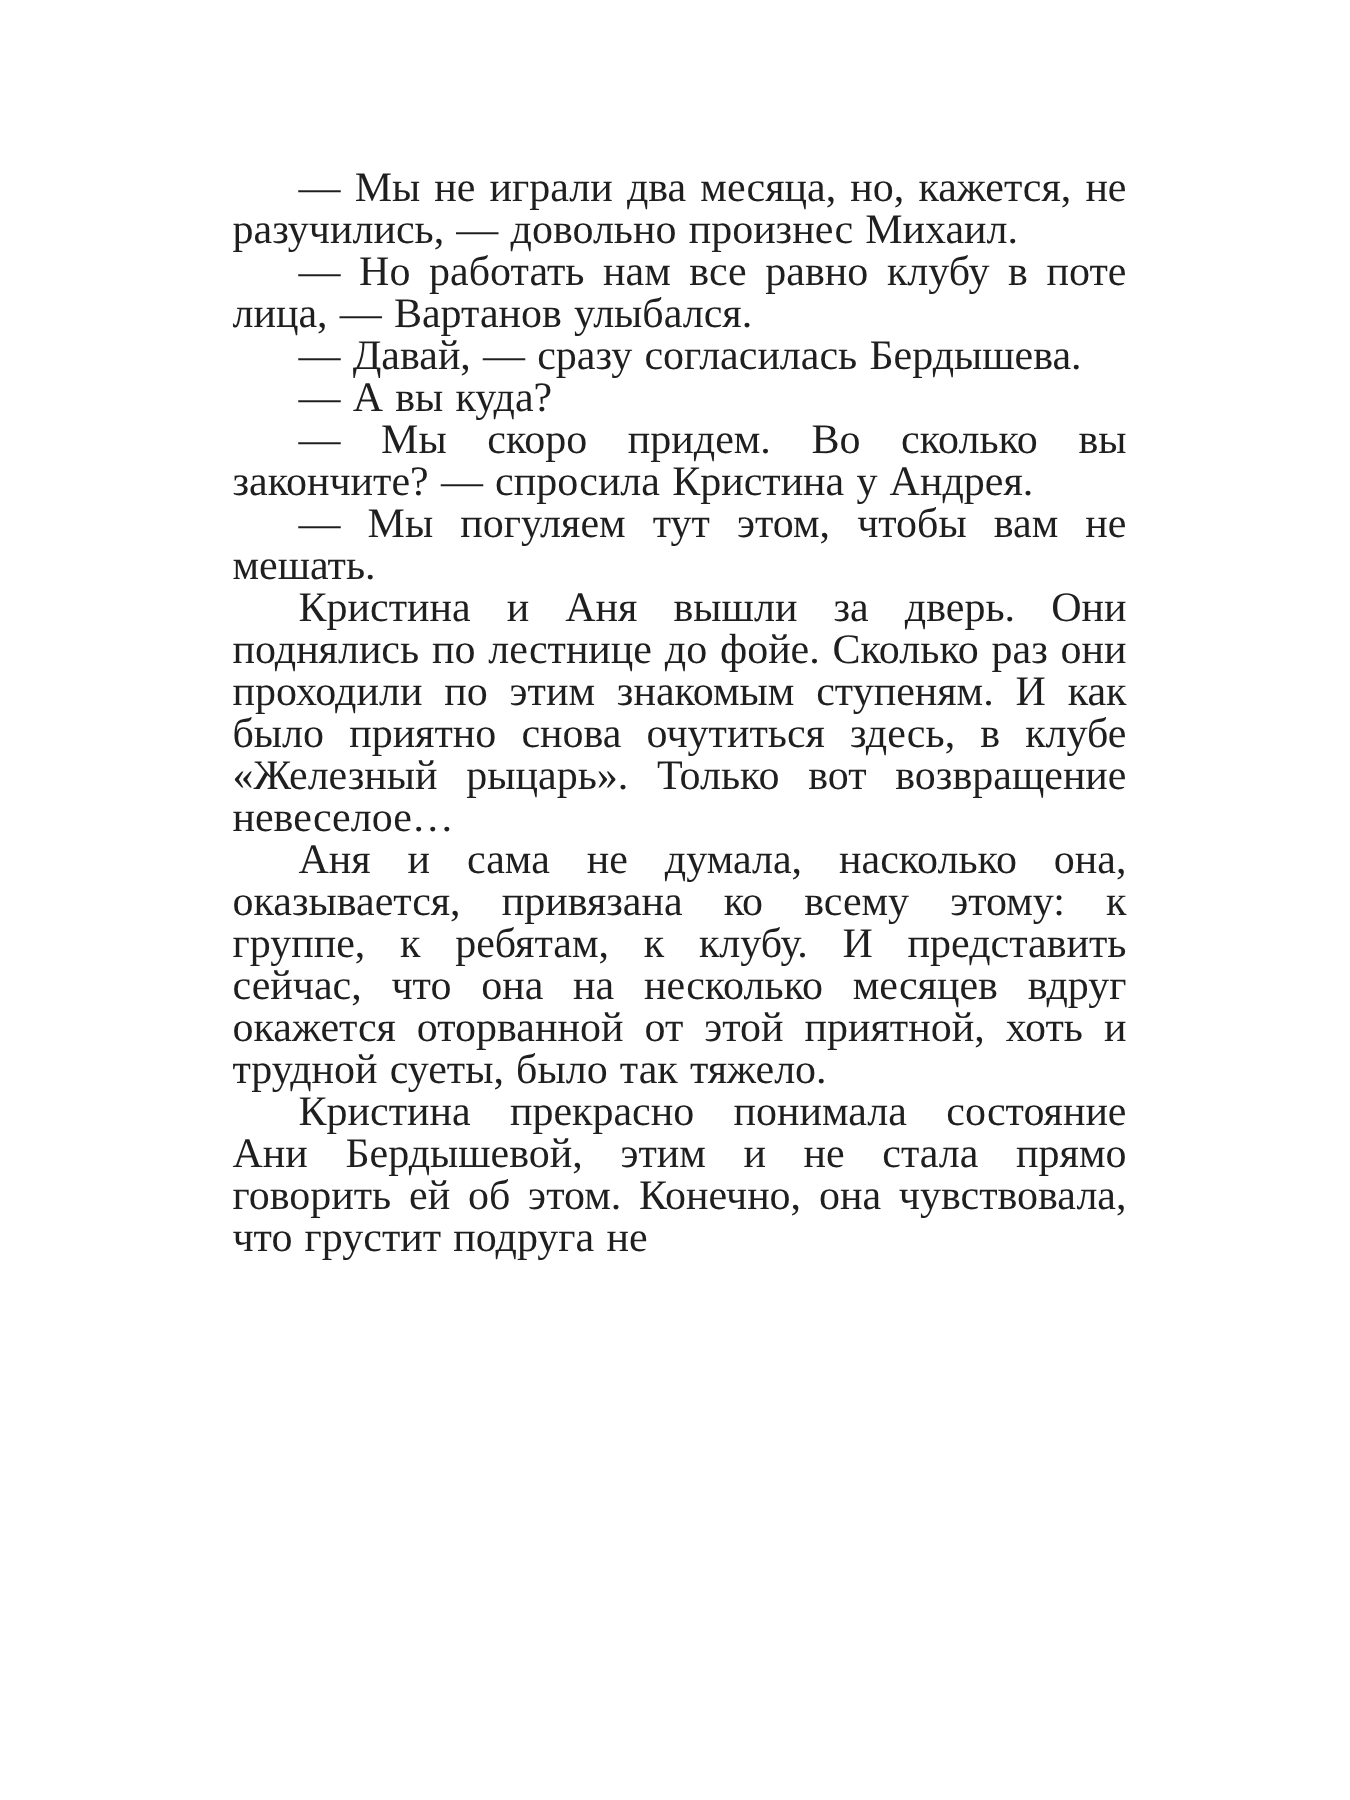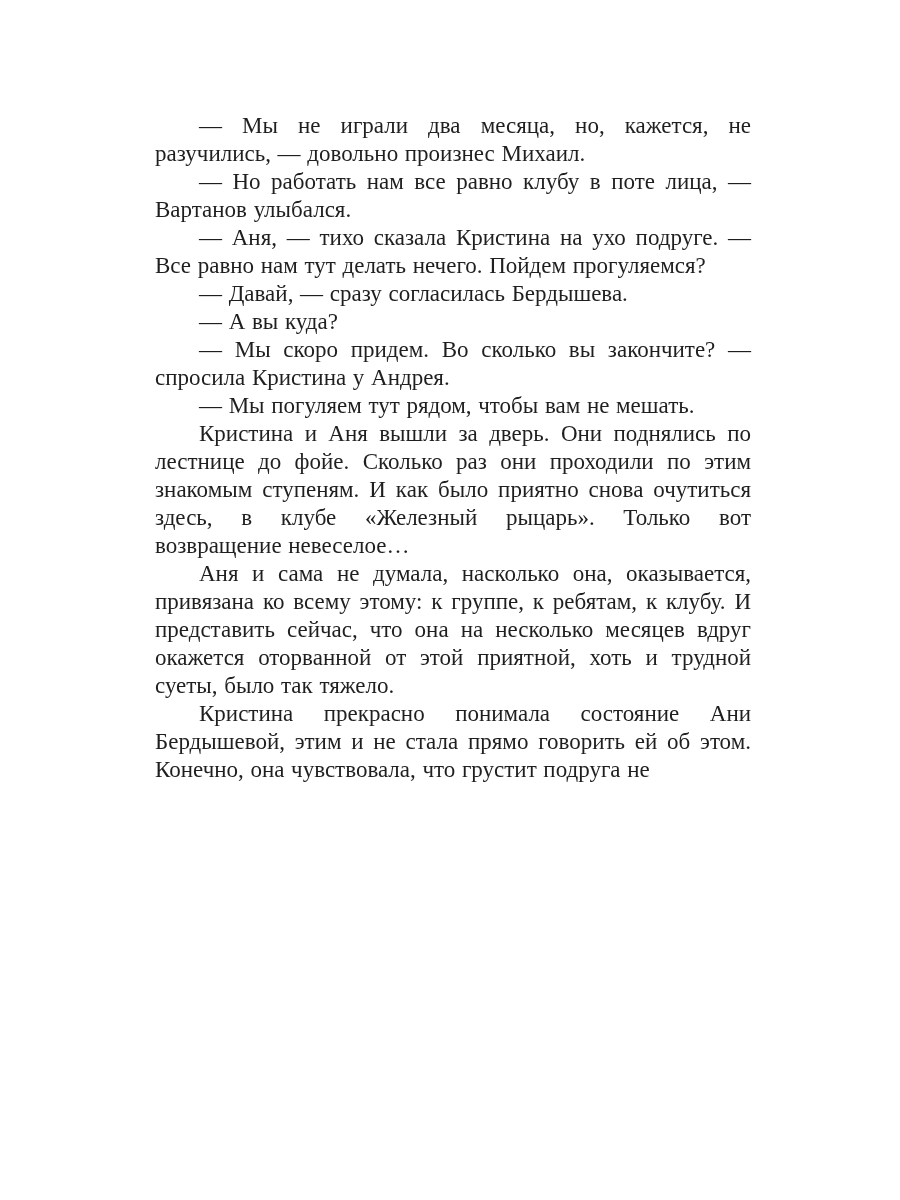--- a/index.html
+++ b/index.html
@@ -19,40 +19,39 @@
     background: var(--page-bg, #ffffff);
     box-sizing: border-box;
   }
   .text-block {
     position: absolute;
     left: 155px;
     top: 112px;
     width: 596px;
     color: var(--page-fg, #1f1f1f);
     font-family: "Liberation Serif", "DejaVu Serif", serif;
-    font-size: 23px;
+    font-size: 28px;
     line-height: 28px;
   }
   .text-block p {
     margin: 0;
     padding: 0;
     text-align: justify;
     text-indent: 44px;
     word-spacing: 0.04em;
   }
 </style>
 </head>
 <body>
 
 <div class="book-page">
   <div class="text-block">
     <p>— Мы не играли два месяца, но, кажется, не разучились, — довольно произнес Михаил.</p>
     <p>— Но работать нам все равно клубу в поте лица, — Вартанов улыбался.</p>
-    <p>— Аня, — тихо сказала Кристина на ухо подруге. — Все равно нам тут делать нечего. Пойдем прогуляемся?</p>
     <p>— Давай, — сразу согласилась Бердышева.</p>
     <p>— А вы куда?</p>
     <p>— Мы скоро придем. Во сколько вы закончите? — спросила Кристина у Андрея.</p>
-    <p>— Мы погуляем тут рядом, чтобы вам не мешать.</p>
+    <p>— Мы погуляем тут этом, чтобы вам не мешать.</p>
     <p>Кристина и Аня вышли за дверь. Они поднялись по лестнице до фойе. Сколько раз они проходили по этим знакомым ступеням. И как было приятно снова очутиться здесь, в клубе «Железный рыцарь». Только вот возвращение невеселое…</p>
     <p>Аня и сама не думала, насколько она, оказывается, привязана ко всему этому: к группе, к ребятам, к клубу. И представить сейчас, что она на несколько месяцев вдруг окажется оторванной от этой приятной, хоть и трудной суеты, было так тяжело.</p>
     <p>Кристина прекрасно понимала состояние Ани Бердышевой, этим и не стала прямо говорить ей об этом. Конечно, она чувствовала, что грустит подруга не</p>
   </div>
 </div>
 
 </body></html>

